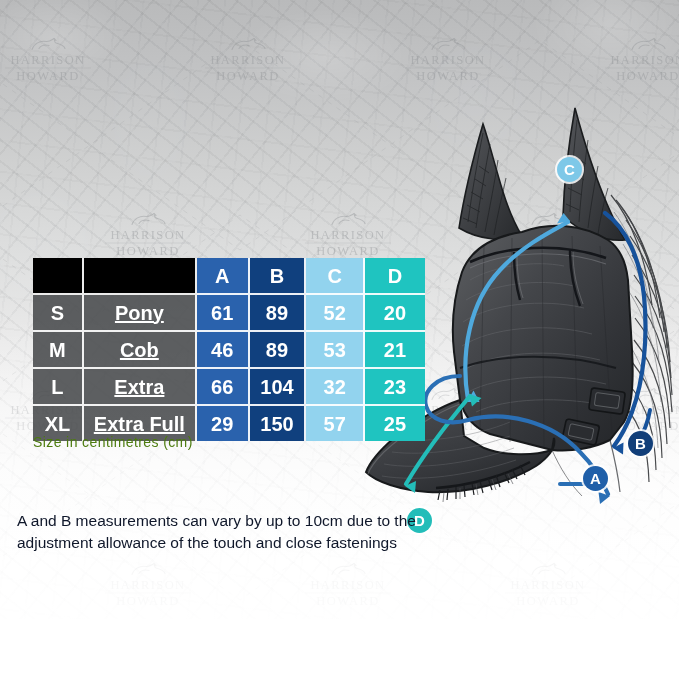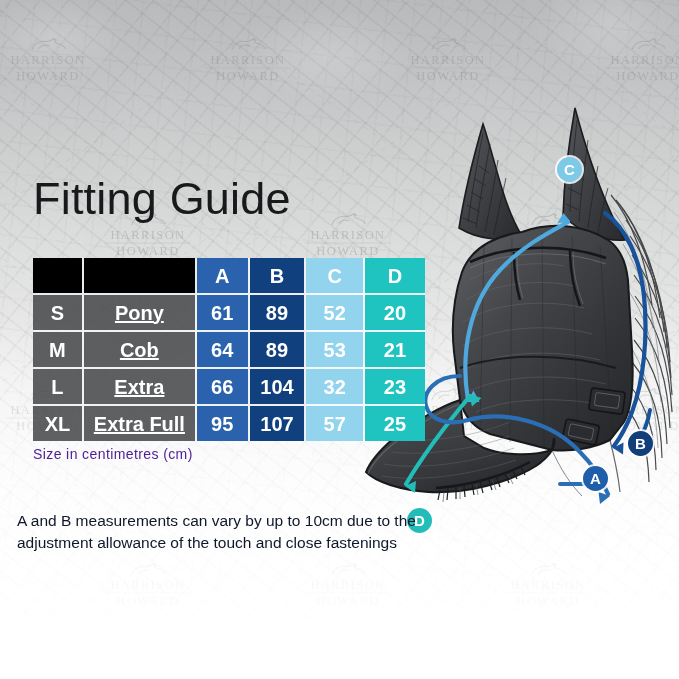--- a/index.html
+++ b/index.html
@@ -91,22 +91,22 @@
   .c-blank{background:#000000;}
   .c-size{background:rgba(72,74,76,.88);width:50px;}
   .c-name{background:rgba(72,74,76,.88);width:112px;text-decoration:underline;}
   .c-a{background:#2a62ad;width:52px;}
   .c-b{background:#10407e;width:56px;}
   .c-c{background:#92d3ee;width:58px;}
   .c-d{background:#1fc4c0;width:62px;}
   .hdr{font-size:20px;font-weight:700;}
 
   .caption{
-    position:absolute;left:33px;top:446px;
-    font-size:14px;color:#4c1d95;letter-spacing:.4px;
+    position:absolute;left:33px;top:434px;
+    font-size:14px;color:#4d7c0f;letter-spacing:.4px;
   }
   .note{
     position:absolute;left:17px;top:510px;width:400px;
     font-size:15.5px;color:#0f172a;line-height:1.42;
   }
 
   
   .horse{position:absolute;left:364px;top:100px;width:315px;height:440px;}
   .horse svg{display:block;}
 
@@ -534,21 +534,20 @@
       <path d="M286 310 C284 322, 280 332, 274 342" fill="none" stroke="#17529b" stroke-width="4" stroke-linecap="round"></path>
       <path d="M273 344 l10.5 -5 l-0.5 11.5 Z" fill="#17529b"></path>
     </svg>
   </div>
 
   <div class="marker m-c">C</div>
   <div class="marker m-a">A</div>
   <div class="marker m-b">B</div>
   <div class="marker m-d">D</div>
 
-  <div class="title">Fitting Guide</div>
 
   <table class="table">
     <tbody>
         <tr>
       <th class="c-blank"></th>
       <th class="c-blank"></th>
       <th class="c-a hdr">A</th>
       <th class="c-b hdr">B</th>
       <th class="c-c hdr">C</th>
       <th class="c-d hdr">D</th>
@@ -557,38 +556,38 @@
       <td class="c-size">S</td>
       <td class="c-name">Pony</td>
       <td class="c-a">61</td>
       <td class="c-b">89</td>
       <td class="c-c">52</td>
       <td class="c-d">20</td>
     </tr>
     <tr>
       <td class="c-size">M</td>
       <td class="c-name">Cob</td>
-      <td class="c-a">64</td>
+      <td class="c-a">46</td>
       <td class="c-b">89</td>
       <td class="c-c">53</td>
       <td class="c-d">21</td>
     </tr>
     <tr>
       <td class="c-size">L</td>
       <td class="c-name">Extra</td>
       <td class="c-a">66</td>
       <td class="c-b">104</td>
       <td class="c-c">32</td>
       <td class="c-d">23</td>
     </tr>
     <tr>
       <td class="c-size">XL</td>
       <td class="c-name">Extra Full</td>
-      <td class="c-a">95</td>
-      <td class="c-b">107</td>
+      <td class="c-a">29</td>
+      <td class="c-b">150</td>
       <td class="c-c">57</td>
       <td class="c-d">25</td>
     </tr>
   </tbody>
     </table>
 
   <div class="caption">Size in centimetres (cm)</div>
   <div class="note">A and B measurements can vary by up to 10cm due to the adjustment allowance of the touch and close fastenings</div>
 
 </div>

